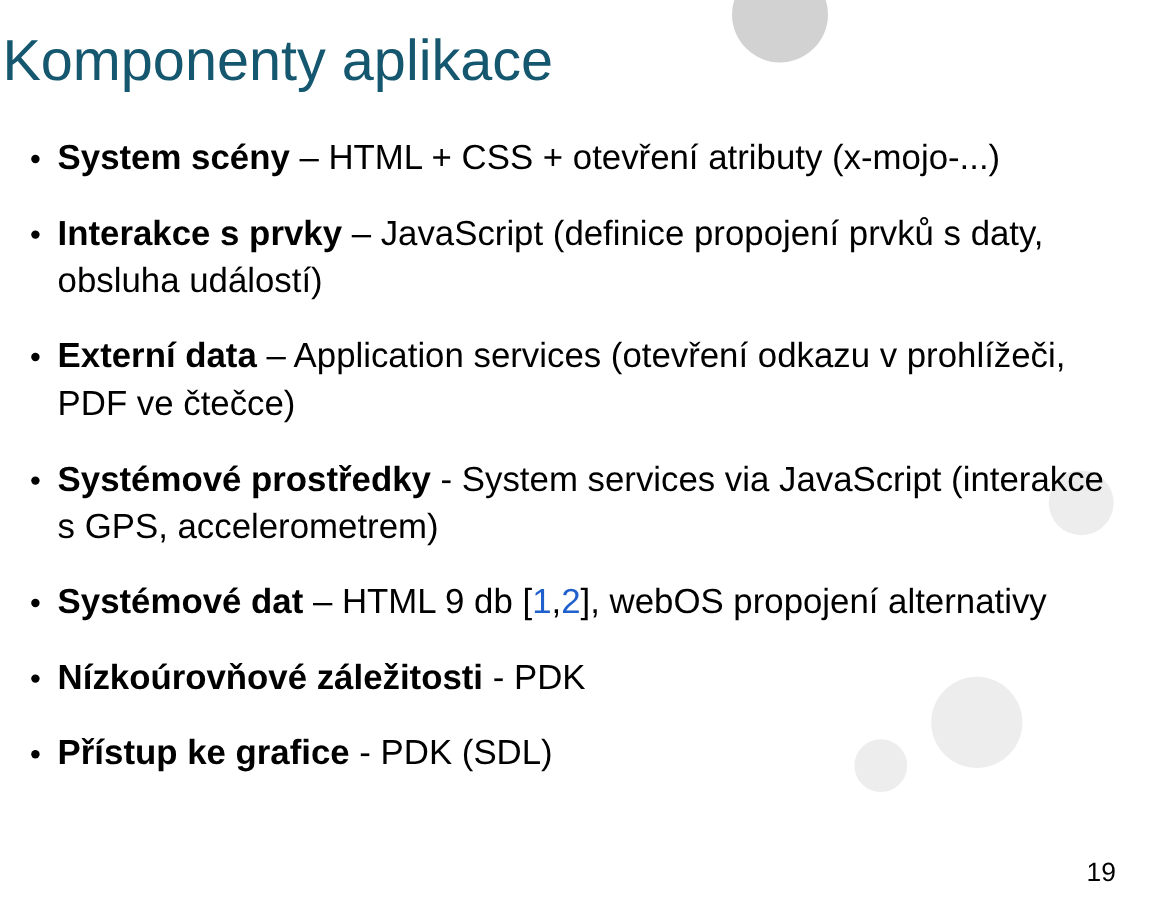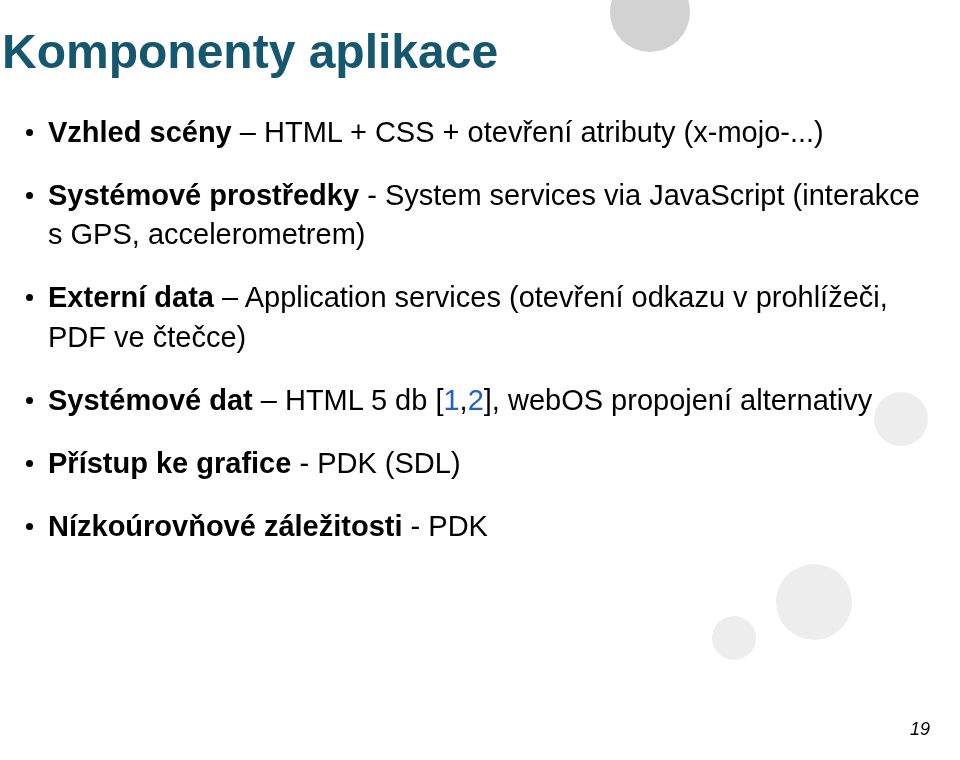--- a/index.html
+++ b/index.html
@@ -17,21 +17,21 @@
     border-radius: 50%;
     pointer-events: none;
   }
   .content {
     position: relative;
     padding: 24px 24px 0 2px;
   }
   h1 {
     margin: 0 0 34px 0;
     font-size: 48px;
-    font-weight: bold;
+    font-weight: normal;
     color: #14576e;
     letter-spacing: 0px;
   }
   ul.top {
     list-style: none;
     margin: 0;
     padding: 0 0 0 20px;
   }
   ul.top > li {
     position: relative;
@@ -50,60 +50,62 @@
     height: 7px;
     background: #000000;
     border-radius: 50%;
   }
   .bold { font-weight: bold; }
   .blue { color: #2060cc; }
   .page-number {
     position: absolute;
     right: 30px;
     bottom: 20px;
-    font-size: 18px;
+    font-size: 22px;
     color: #000000;
-    font-style: italic;
   }
 </style>
 </head>
 <body>
 
 <div class="deco" style="width:80px;height:80px;right:270px;top:-28px;background:#d2d2d2;"></div>
 <div class="deco" style="width:54px;height:54px;right:32px;top:392px;background:#ededed;"></div>
 <div class="deco" style="width:76px;height:76px;right:108px;top:564px;background:#ededed;"></div>
 <div class="deco" style="width:44px;height:44px;right:204px;top:616px;background:#ededed;"></div>
 
 <div class="content">
 
   <h1>Komponenty aplikace</h1>
 
   <ul class="top">
 
     <li>
-      <span class="bold">Vzhled scény</span><span> – </span><span>HTML + CSS + otevření atributy (x-mojo-...)</span>
+      <span class="bold">System scény</span><span> – </span><span>HTML + CSS + otevření atributy (x-mojo-...)</span>
     </li>
 
-
     <li>
-      <span class="bold">Systémové prostředky</span><span> - </span><span>System services via JavaScript (interakce s GPS, accelerometrem)</span>
+      <span class="bold">Interakce s prvky</span><span> – </span><span>JavaScript (definice propojení prvků s daty, obsluha událostí)</span>
     </li>
 
     <li>
       <span class="bold">Externí data</span><span> – </span><span>Application services (otevření odkazu v prohlížeči, PDF ve čtečce)</span>
     </li>
 
     <li>
-      <span class="bold">Systémové dat</span><span> – </span><span>HTML 5 db [</span><span class="blue">1</span><span>,</span><span class="blue">2</span><span>], webOS propojení alternativy</span>
+      <span class="bold">Systémové prostředky</span><span> - </span><span>System services via JavaScript (interakce s GPS, accelerometrem)</span>
+    </li>
+
+    <li>
+      <span class="bold">Systémové dat</span><span> – </span><span>HTML 9 db [</span><span class="blue">1</span><span>,</span><span class="blue">2</span><span>], webOS propojení alternativy</span>
+    </li>
+
+    <li>
+      <span class="bold">Nízkoúrovňové záležitosti</span><span> - </span><span>PDK</span>
     </li>
 
     <li>
       <span class="bold">Přístup ke grafice</span><span> - </span><span>PDK (SDL)</span>
-    </li>
-
-    <li>
-      <span class="bold">Nízkoúrovňové záležitosti</span><span> - </span><span>PDK</span>
     </li>
 
   </ul>
 </div>
 
 <div class="page-number">19</div>
 
 </body></html>

